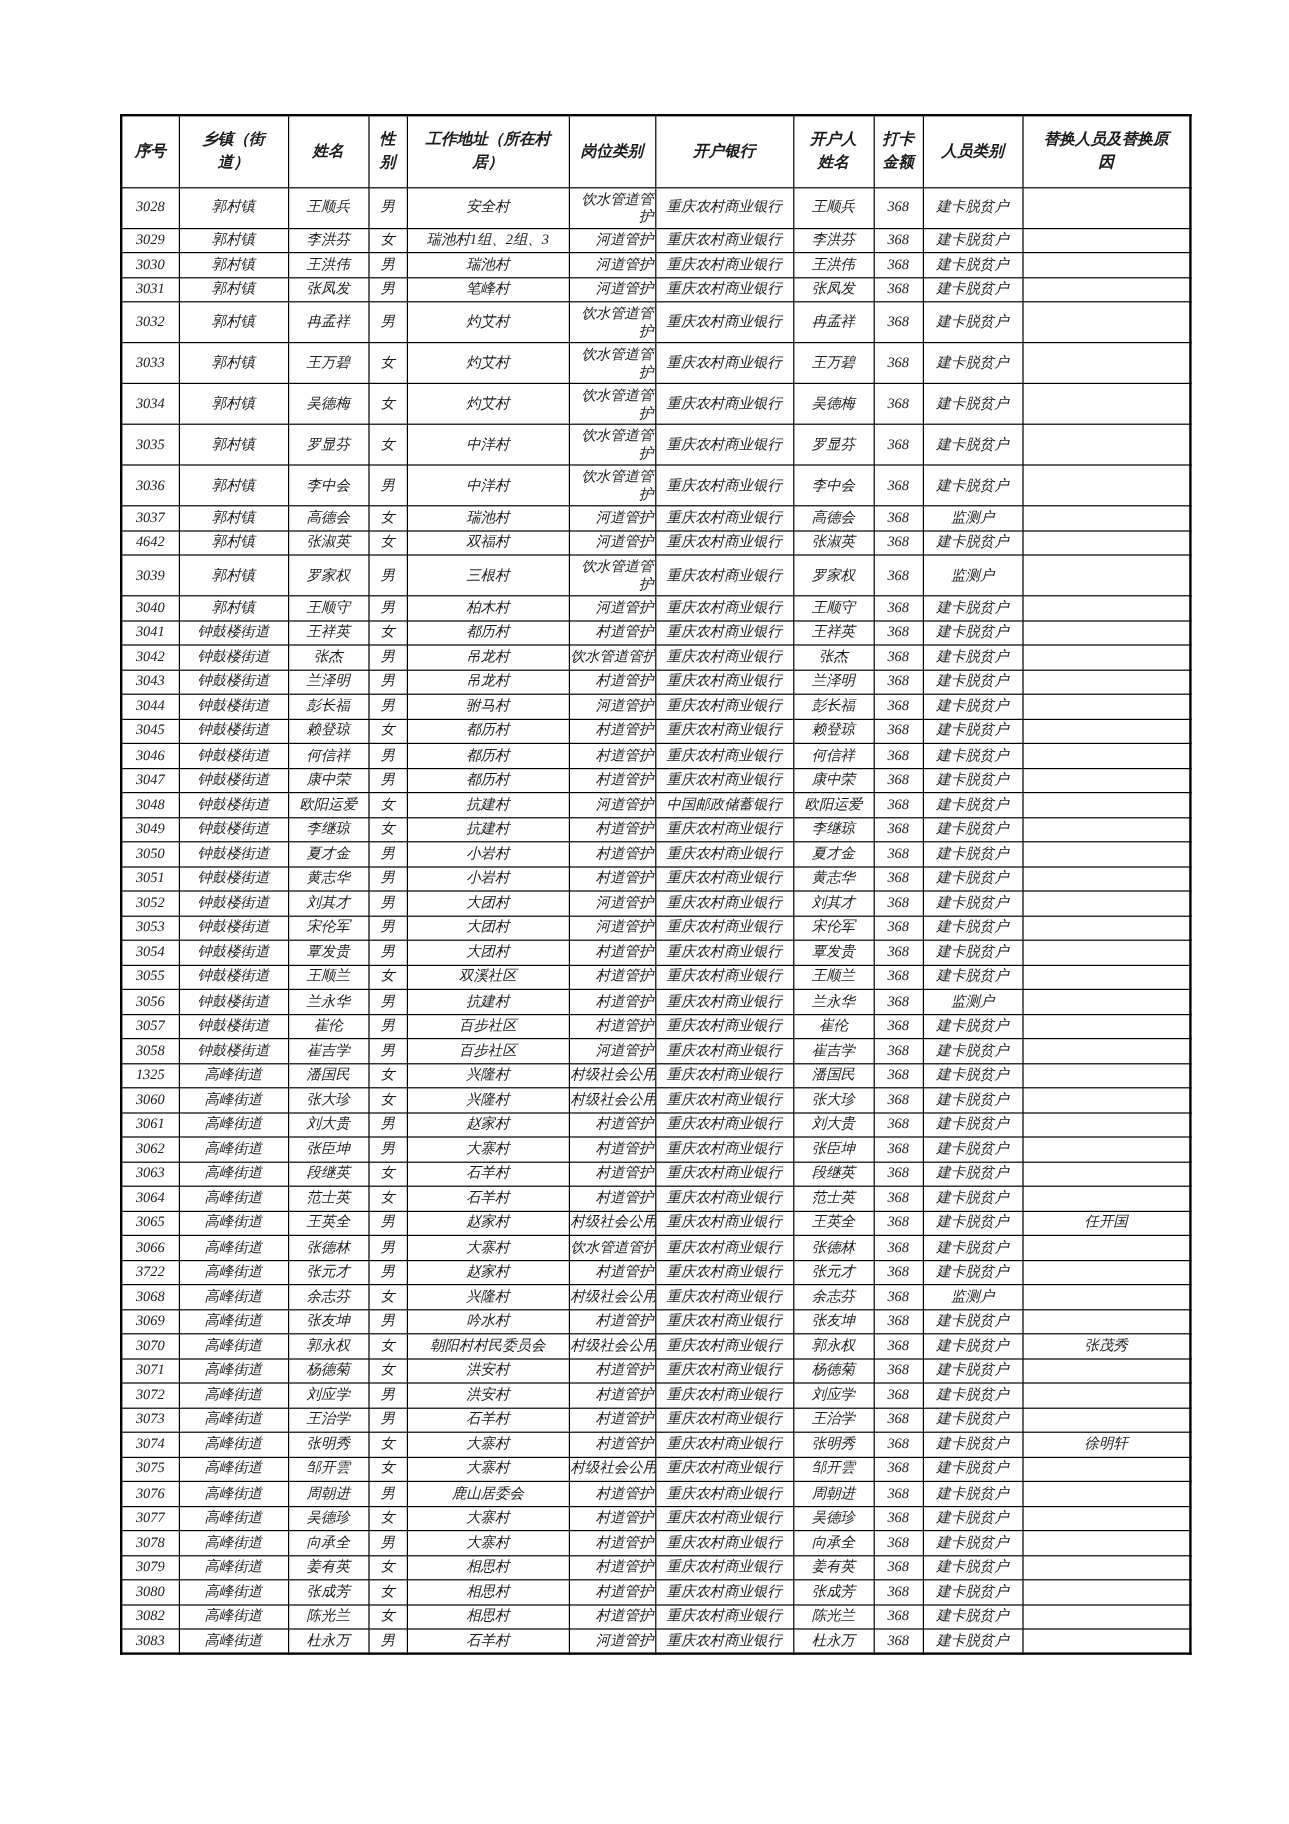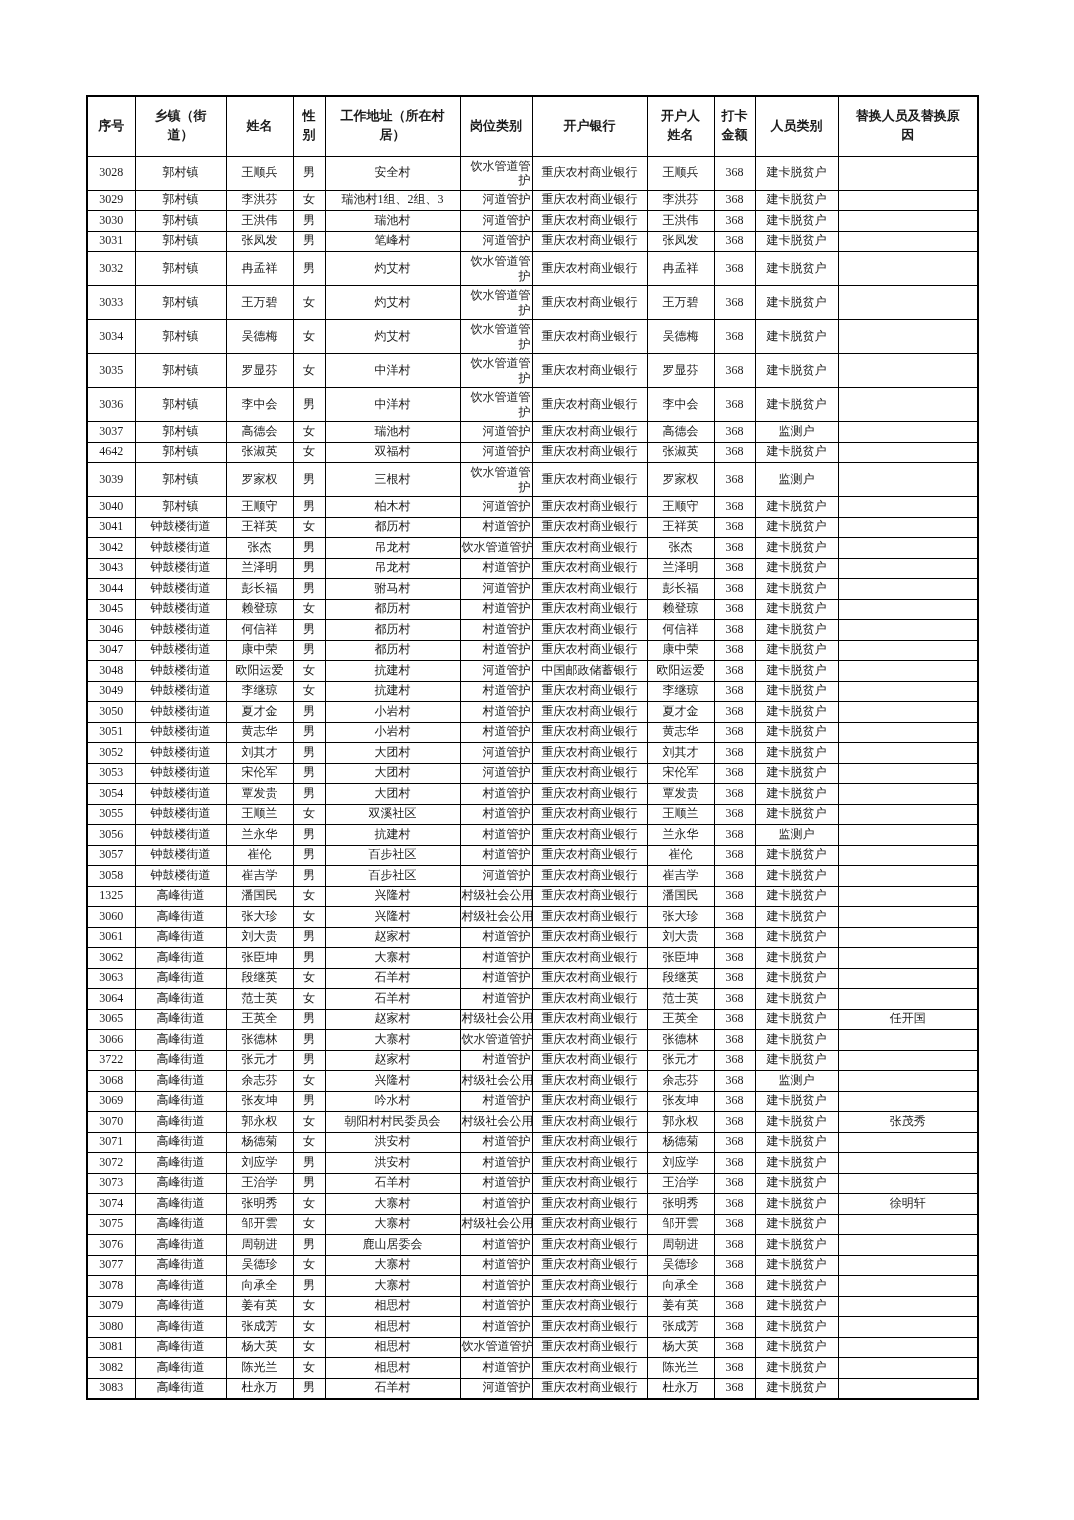--- a/index.html
+++ b/index.html
@@ -9,22 +9,23 @@
   }
   body {
     position: relative;
     width: 1074px;
     height: 1520px;
     font-family: "Liberation Serif", "DejaVu Serif", serif;
     color: #1a1a1a;
   }
   .sheet {
     position: absolute;
-    left: 86px;
+    left: 100px;
     top: 95px;
+    font-style: italic;
   }
   table.roster {
     border-collapse: collapse;
     table-layout: fixed;
     width: 891px;
     border: 2px solid #000;
   }
   th, td {
     border: 1px solid #000;
     overflow: hidden;
@@ -773,33 +774,20 @@
           <td class="c-gender">女</td>
           <td class="c-address">相思村</td>
           <td class="c-position">村道管护</td>
           <td class="c-bank">重庆农村商业银行</td>
           <td class="c-account-name">张成芳</td>
           <td class="c-amount">368</td>
           <td class="c-category">建卡脱贫户</td>
           <td class="c-replacement"></td>
         </tr>
         <tr>
-          <td class="c-seq">3081</td>
-          <td class="c-township">高峰街道</td>
-          <td class="c-name">杨大英</td>
-          <td class="c-gender">女</td>
-          <td class="c-address">相思村</td>
-          <td class="c-position">饮水管道管护</td>
-          <td class="c-bank">重庆农村商业银行</td>
-          <td class="c-account-name">杨大英</td>
-          <td class="c-amount">368</td>
-          <td class="c-category">建卡脱贫户</td>
-          <td class="c-replacement"></td>
-        </tr>
-        <tr>
           <td class="c-seq">3082</td>
           <td class="c-township">高峰街道</td>
           <td class="c-name">陈光兰</td>
           <td class="c-gender">女</td>
           <td class="c-address">相思村</td>
           <td class="c-position">村道管护</td>
           <td class="c-bank">重庆农村商业银行</td>
           <td class="c-account-name">陈光兰</td>
           <td class="c-amount">368</td>
           <td class="c-category">建卡脱贫户</td>

